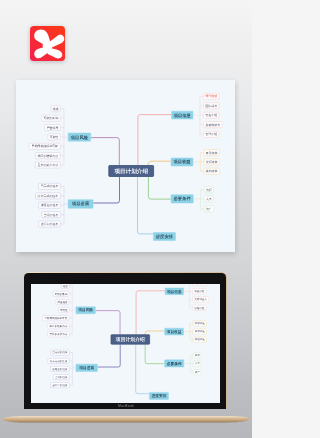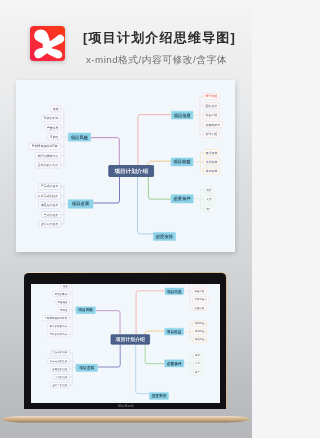--- a/index.html
+++ b/index.html
@@ -71,22 +71,20 @@
       <g fill="#fff">
         <path d="M12 28 c0-10 8-18 19-18 c13 0 20 10 23 22 l4 14 c2 6-2 11-8 12 -5 1-9-2-12-6 L18 41 c-4-4-6-8-6-13z"></path>
         <path d="M87 24 c7 1 12 7 11 14 -1 5-4 9-9 11 L64 61 c-5 2-10 1-12-4 -2-4 0-9 4-12 L77 29 c3-3 6-5 10-5z"></path>
         <path d="M13 84 c-3-9 3-17 13-20 l19-5 c6-1 10 2 11 8 1 5-2 9-7 11 L31 91 c-8 3-15 1-18-7z"></path>
         <path d="M92 85 c-3 8-11 10-19 6 L55 82 c-5-2-8-6-7-11 1-6 5-9 11-8 l19 5 c10 3 16 11 14 17z"></path>
         <ellipse cx="50" cy="56" rx="14" ry="13"></ellipse>
       </g>
     </svg>
   </div>
 
-  <div class="title">[项目计划介绍思维导图]</div>
-  <div class="subtitle">x-mind格式/内容可修改/含字体</div>
 
   <div class="card1">
     <div class="mm" id="mm1">
         <svg width="2190" height="1720" viewBox="0 0 219 172">
           <path d="M103.3 85.1 L103.3 60 Q103.3 57.6 100.89999999999999 57.6 L74.9 57.6" stroke="#b07ab5" stroke-width="0.85" fill="none" stroke-linecap="butt"></path>
           <path d="M103.5 96.89999999999999 L103.5 120.6 Q103.5 123 101.1 123 L77.3 123" stroke="#6560ad" stroke-width="0.85" fill="none" stroke-linecap="butt"></path>
           <path d="M121.9 85.1 L121.9 37 Q121.9 34.6 124.30000000000001 34.6 L155.3 34.6" stroke="#f3a59e" stroke-width="0.85" fill="none" stroke-linecap="butt"></path>
           <path d="M121.5 96.89999999999999 L121.5 151.5 Q121.5 153.9 123.9 153.9 L137.1 153.9" stroke="#9ec9e8" stroke-width="0.85" fill="none" stroke-linecap="butt"></path>
           <path d="M132.4 96.89999999999999 L132.4 116.69999999999999 Q132.4 119.1 134.8 119.1 L154.8 119.1" stroke="#8cc97a" stroke-width="0.85" fill="none" stroke-linecap="butt"></path>
           <path d="M131 87.3 Q132.6 81.2 134.8 81.2 L154.8 81.2" stroke="#f0bf74" stroke-width="0.85" fill="none" stroke-linecap="butt"></path>

